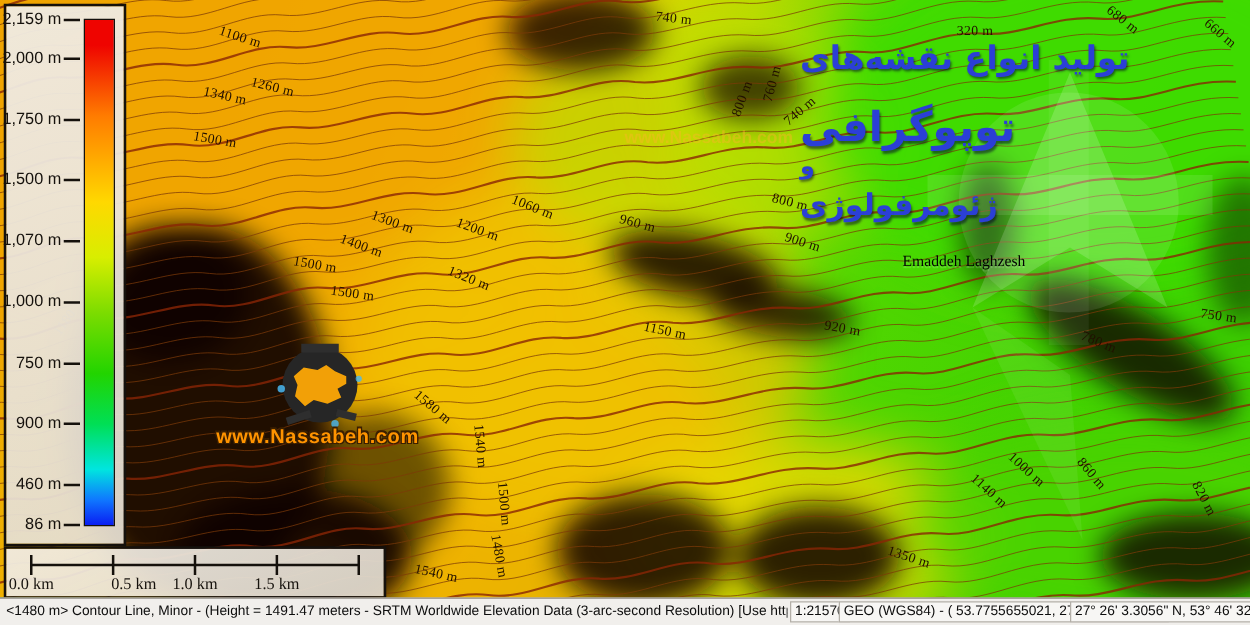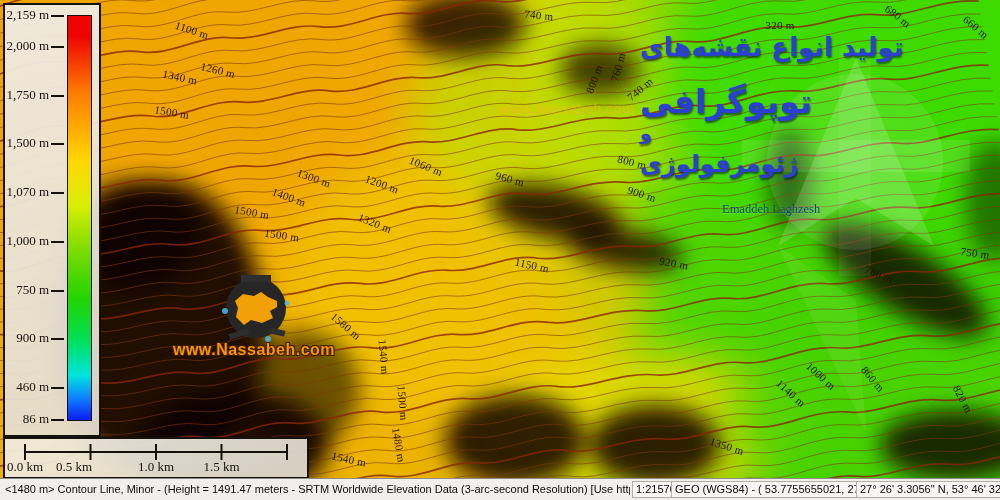--- a/index.html
+++ b/index.html
@@ -7,21 +7,21 @@
   #root{position:relative;width:1000px;height:500px;}
   
   #map-area{position:absolute;left:0;top:0;width:1000px;height:478px;overflow:hidden;background:#56c800;}
   #terrain{position:absolute;left:0;top:0;}
   
   .clabel{position:absolute;font-family:"Liberation Serif",serif;font-size:11px;color:#211000;
           white-space:nowrap;letter-spacing:.3px;pointer-events:none;}
   .clabel--faint{color:rgba(125,112,92,.75);}
   
   #place-label{position:absolute;left:722px;top:202px;font-family:"Liberation Serif",serif;
-               font-size:12.5px;color:#0c4a6e;text-shadow:0 1px 1px rgba(255,255,255,.25);white-space:nowrap;}
+               font-size:12.5px;color:#000000;text-shadow:0 1px 1px rgba(255,255,255,.25);white-space:nowrap;}
   
   .pline{position:absolute;left:640px;width:360px;text-align:left;font-family:"DejaVu Sans",sans-serif;
          font-weight:bold;color:#2b3fd6;text-shadow:1px 2px 2px rgba(0,0,40,.55);white-space:nowrap;}
   #pline1{top:32px;font-size:26px;}
   #pline2{top:82px;font-size:33px;}
   #pline3{top:122px;font-size:19px;}
   #pline4{top:150px;font-size:24px;}
   
   #nassabeh-logo{position:absolute;left:211px;top:263px;width:90px;height:90px;}
   #wm-text{position:absolute;left:170px;top:341px;width:168px;text-align:center;font-size:16px;font-weight:bold;
@@ -30,21 +30,21 @@
   #wm-faint{position:absolute;left:482px;top:101px;width:170px;text-align:center;font-size:14px;font-weight:bold;
             color:rgba(255,178,40,.42);white-space:nowrap;}
   
   #legend-panel{position:absolute;left:3px;top:3px;width:94px;height:430px;
                 background:linear-gradient(155deg,rgba(240,235,226,.96),rgba(228,221,208,.94));
                 border:2px solid #15110c;box-sizing:content-box;}
   #legend-bar{position:absolute;left:62px;top:10px;width:23px;height:404px;border:1px solid #15110c;
               background:linear-gradient(to bottom,#ef0400 0%,#ef0400 5%,#ff7c00 19%,#ffd800 36%,
                #d8ee00 47%,#7cdc00 58%,#22d400 70%,#00df55 80%,#00e5df 89%,#0f78ff 95%,#0a1ef2 100%);}
   .ltick{position:absolute;left:0;width:60px;height:16px;}
-  .ltick-label{position:absolute;right:16px;top:0;font-family:Liberation Serif, serif;font-size:13px;color:#15110c;white-space:nowrap;}
+  .ltick-label{position:absolute;right:16px;top:0;font-family:Liberation Sans, sans-serif;font-size:13px;color:#15110c;white-space:nowrap;}
   .ltick-dash{position:absolute;right:1px;top:8px;width:13px;height:2px;background:#15110c;}
   
   #scalebar-panel{position:absolute;left:3px;top:437px;width:302px;height:38px;
                   background:linear-gradient(155deg,rgba(240,235,226,.95),rgba(226,219,206,.93));
                   border:2px solid #15110c;}
   .slabel{position:absolute;top:20px;transform:translateX(-50%);font-family:"Liberation Serif",serif;
           font-size:13px;color:#15110c;white-space:nowrap;}
   
   #status-bar{position:absolute;left:0;top:478px;width:1000px;height:22px;background:#f1efec;
               border-top:1px solid #8f8b84;font-size:11px;color:#0c0c0c;}
@@ -276,21 +276,21 @@
       <svg id="scale-svg" width="298" height="34" viewBox="0 0 298 34">
           <line x1="20" y1="13" x2="282" y2="13" stroke="#15110c" stroke-width="2"></line>
           <line x1="20" y1="5" x2="20" y2="21" stroke="#15110c" stroke-width="2"></line>
           <line x1="85.5" y1="5" x2="85.5" y2="21" stroke="#15110c" stroke-width="2"></line>
           <line x1="151" y1="5" x2="151" y2="21" stroke="#15110c" stroke-width="2"></line>
           <line x1="216.5" y1="5" x2="216.5" y2="21" stroke="#15110c" stroke-width="2"></line>
           <line x1="282" y1="5" x2="282" y2="21" stroke="#15110c" stroke-width="2"></line>
         </svg>
       <div id="scale-labels">
           <span class="slabel" style="left: 20px;">0.0 km</span>
-          <span class="slabel" style="left: 69px; text-align: center;">0.5 km</span>
+          <span class="slabel" style="left: 102px; text-align: center;">0.5 km</span>
           <span class="slabel" style="left: 151px;">1.0 km</span>
           <span class="slabel" style="left: 216.5px;">1.5 km</span>
           <span class="slabel" style="left: 282px; margin-top: 44px;">2.0 km</span>
         </div>
     </div>
 
   </div>
 
   <div id="status-bar">
     <div class="sbox" id="status-message">&lt;1480 m&gt; Contour Line, Minor - (Height = 1491.47 meters - SRTM Worldwide Elevation Data (3-arc-second Resolution) [Use http://s</div>

